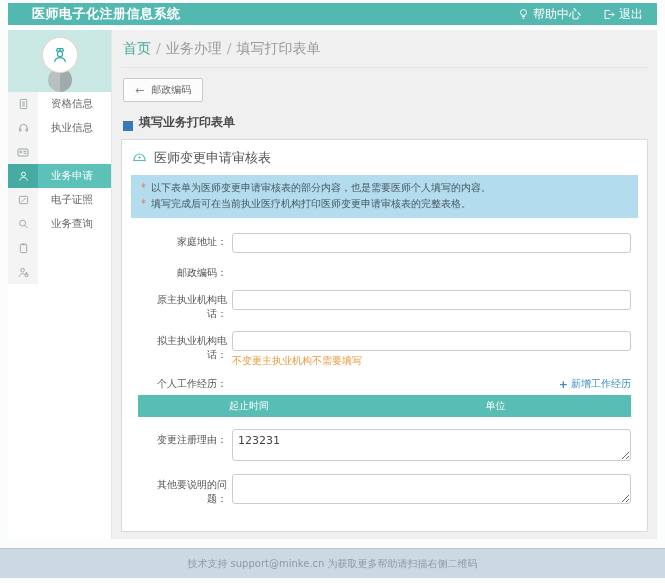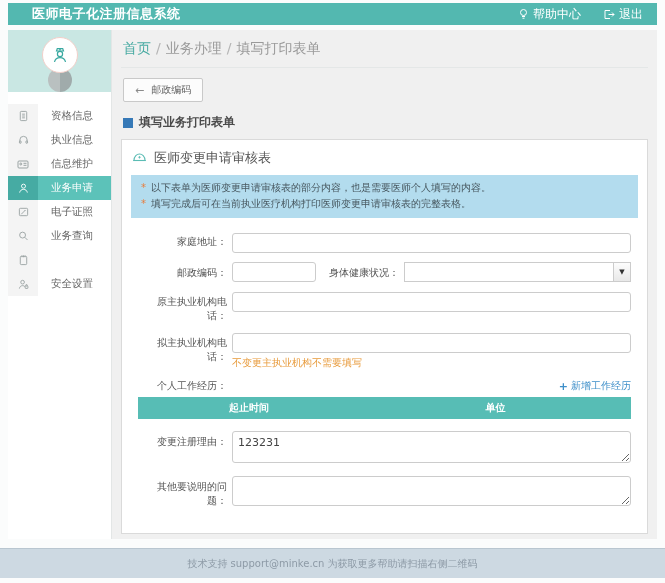--- a/index.html
+++ b/index.html
@@ -13,35 +13,35 @@
   .topbar .spacer { flex:1; }
   .top-link { display:flex; align-items:center; gap:4px; color:#fff; font-size:12px; margin-left:22px; cursor:pointer; }
   .top-link svg { display:block; }
 
   
   .shell { flex:1 1 auto; display:flex; margin:5px 8px 0; min-height:0; }
   .sidebar { width:104px; background:#fff; border-right:1px solid #e3e6e6; display:flex; flex-direction:column; }
   .avatar-block { height:62px; background:#c9e7e3; position:relative; flex:0 0 auto; }
   .avatar-circle { position:absolute; left:50%; top:7px; transform:translateX(-50%); width:36px; height:36px; background:#fff; border:1px solid #f2cfc9; border-radius:50%; display:flex; align-items:center; justify-content:center; z-index:2; }
   .gray-bubble { position:absolute; left:50%; top:38px; transform:translateX(-50%); width:24px; height:24px; border-radius:50%; background:linear-gradient(90deg,#b9c0c0 50%,#a0abab 50%); z-index:1; }
-  .menu { margin-top:12px; }
+  .menu { margin-top:0; }
   .menu-item { display:flex; height:24px; align-items:stretch; cursor:pointer; }
   .menu-item .icon-cell { width:30px; background:#f4f4f4; display:flex; align-items:center; justify-content:center; color:#9aa3a3; }
   .menu-item .label-cell { flex:1; display:flex; align-items:center; padding-left:13px; font-size:10.5px; color:#666; background:#fff; }
   .menu-item.active .icon-cell { background:#46aba3; color:#fff; }
   .menu-item.active .label-cell { background:#5cc2b9; color:#fff; }
 
   
   .content { flex:1; background:#f0f0f0; padding:7px 9px 0 9px; min-width:0; overflow:hidden; }
   .breadcrumb { font-size:14px; color:#9a9a9a; padding:3px 2px 9px; border-bottom:1px solid #e4e7e7; }
   .breadcrumb .crumb-home { color:#48aaa2; cursor:pointer; }
   .breadcrumb .sep { margin:0 5px; color:#b5b5b5; }
   .back-btn { margin:10px 2px 0; display:inline-flex; align-items:center; gap:7px; background:#fcfcfc; border:1px solid #c9c9c9; border-radius:2px; padding:4px 11px; font-size:10px; color:#666; cursor:pointer; font-family:inherit; }
   .back-btn .arrow { color:#8a8a8a; font-size:11px; line-height:1; }
-  .section-title { margin:12px 2px 8px; font-size:12px; font-weight:bold; color:#4a4a4a; display:flex; align-items:center; gap:6px; }
+  .section-title { margin:12px 2px 8px; font-size:12px; font-weight:bold; color:#4a4a4a; display:flex; align-items:flex-end; gap:6px; }
   .section-title .sq { width:10px; height:10px; background:#3679b7; display:inline-block; }
 
   
   .card { background:#fff; border:1px solid #dadada; }
   .card-head { padding:9px 10px 6px; font-size:13px; color:#555; display:flex; align-items:center; gap:7px; }
   .notice { margin:2px 9px 0; background:#b3dcee; padding:5px 10px 6px; font-size:10px; color:#47575f; line-height:1.6; }
   .notice-line { display:flex; gap:5px; }
   .notice-line .star { color:#e87c3c; }
 
   .form { padding:13px 16px 14px; }
@@ -59,21 +59,21 @@
   .select-box .sel-value { flex:1; font-size:11px; color:#444; padding:3px 5px; }
   .select-box .sel-arrow { width:17px; border-left:1px solid #ccc; background:linear-gradient(#fdfdfd,#e8e8e8); display:flex; align-items:center; justify-content:center; font-size:7px; color:#333; }
 
   .hint { font-size:10px; color:#e89b3c; margin-top:3px; }
 
   .work-row { display:flex; margin-bottom:4px; align-items:flex-end; }
   .add-link { margin-left:auto; font-size:10px; color:#3e8fc9; cursor:pointer; display:flex; align-items:center; gap:3px; }
   .add-link .plus { font-weight:bold; font-size:11px; }
 
   table.work-table { width:100%; border-collapse:collapse; margin:2px 0 12px; }
-  table.work-table th { background:#57bdb5; color:#fff; font-size:10px; font-weight:bold; height:22px; text-align:center; }
+  table.work-table th { background:#57bdb5; color:#fff; font-size:10px; font-weight:normal; height:22px; text-align:center; }
   table.work-table th.c1 { width:45%; }
 
   
   .footer { flex:0 0 auto; height:30px; margin-top:9px; background:#cdd9e2; border-top:1px solid #b9c6d0; display:flex; align-items:center; justify-content:center; }
   .footer-text { font-size:10px; color:#8d9aa6; }
   .bottom-gap { flex:0 0 5px; background:#fbfcfc; }
 </style>
 </head>
 <body>
 
@@ -137,21 +137,20 @@
           <span class="label-cell">执业信息</span>
         </div>
         <div class="menu-item">
           <span class="icon-cell">
               <svg width="12" height="11" viewBox="0 0 12 11" fill="none" stroke="currentColor" stroke-width="1">
                 <rect x="1" y="2" width="10" height="7" rx="1"></rect>
                 <circle cx="3.8" cy="5" r="1"></circle>
                 <path d="M6.5 4.3h3M6.5 6.3h3"></path>
               </svg>
             </span>
-          <span class="label-cell">信息维护</span>
         </div>
         <div class="menu-item active">
           <span class="icon-cell">
               <svg width="11" height="12" viewBox="0 0 12 12" fill="none" stroke="currentColor" stroke-width="1">
                 <circle cx="6" cy="4" r="2.2"></circle>
                 <path d="M1.8 11c.5-2.4 2.1-3.5 4.2-3.5S9.7 8.6 10.2 11"></path>
               </svg>
             </span>
           <span class="label-cell">业务申请</span>
         </div>
@@ -183,21 +182,20 @@
         </div>
         <div class="menu-item">
           <span class="icon-cell">
               <svg width="11" height="12" viewBox="0 0 12 12" fill="none" stroke="currentColor" stroke-width="1">
                 <circle cx="5" cy="4" r="2"></circle>
                 <path d="M1.5 11c.4-2.2 1.8-3.2 3.5-3.2 1 0 1.9.3 2.5 1"></path>
                 <rect x="7.8" y="8.2" width="3" height="2.6" rx=".5"></rect>
                 <path d="M8.5 8.2v-.8a.8.8 0 0 1 1.6 0v.8"></path>
               </svg>
             </span>
-          <span class="label-cell">安全设置</span>
         </div>
       </div>
     </div>
 
     <div class="content">
       <div class="breadcrumb">
         <span class="crumb-home">首页</span><span class="sep">/</span><span>业务办理</span><span class="sep">/</span><span>填写打印表单</span>
       </div>
 
       <button class="back-btn">
@@ -233,28 +231,20 @@
 
         <div class="form">
 
           <div class="form-row">
             <label class="form-label">家庭地址：</label>
             <div class="form-control"><input class="txt" value="" style=""></div>
           </div>
 
           <div class="form-row">
             <label class="form-label">邮政编码：</label>
-            <div class="form-control inline-group">
-              <input class="txt postal" value="" style="">
-              <span class="mid-label">身体健康状况：</span>
-              <div class="select-box">
-                <span class="sel-value"></span>
-                <span class="sel-arrow">▼</span>
-              </div>
-            </div>
           </div>
 
           <div class="form-row">
             <label class="form-label">原主执业机构电话：</label>
             <div class="form-control"><input class="txt" value="" style=""></div>
           </div>
 
           <div class="form-row" style="margin-bottom:5px;justify-content:center;">
             <label class="form-label">拟主执业机构电话：</label>
             <div class="form-control">

